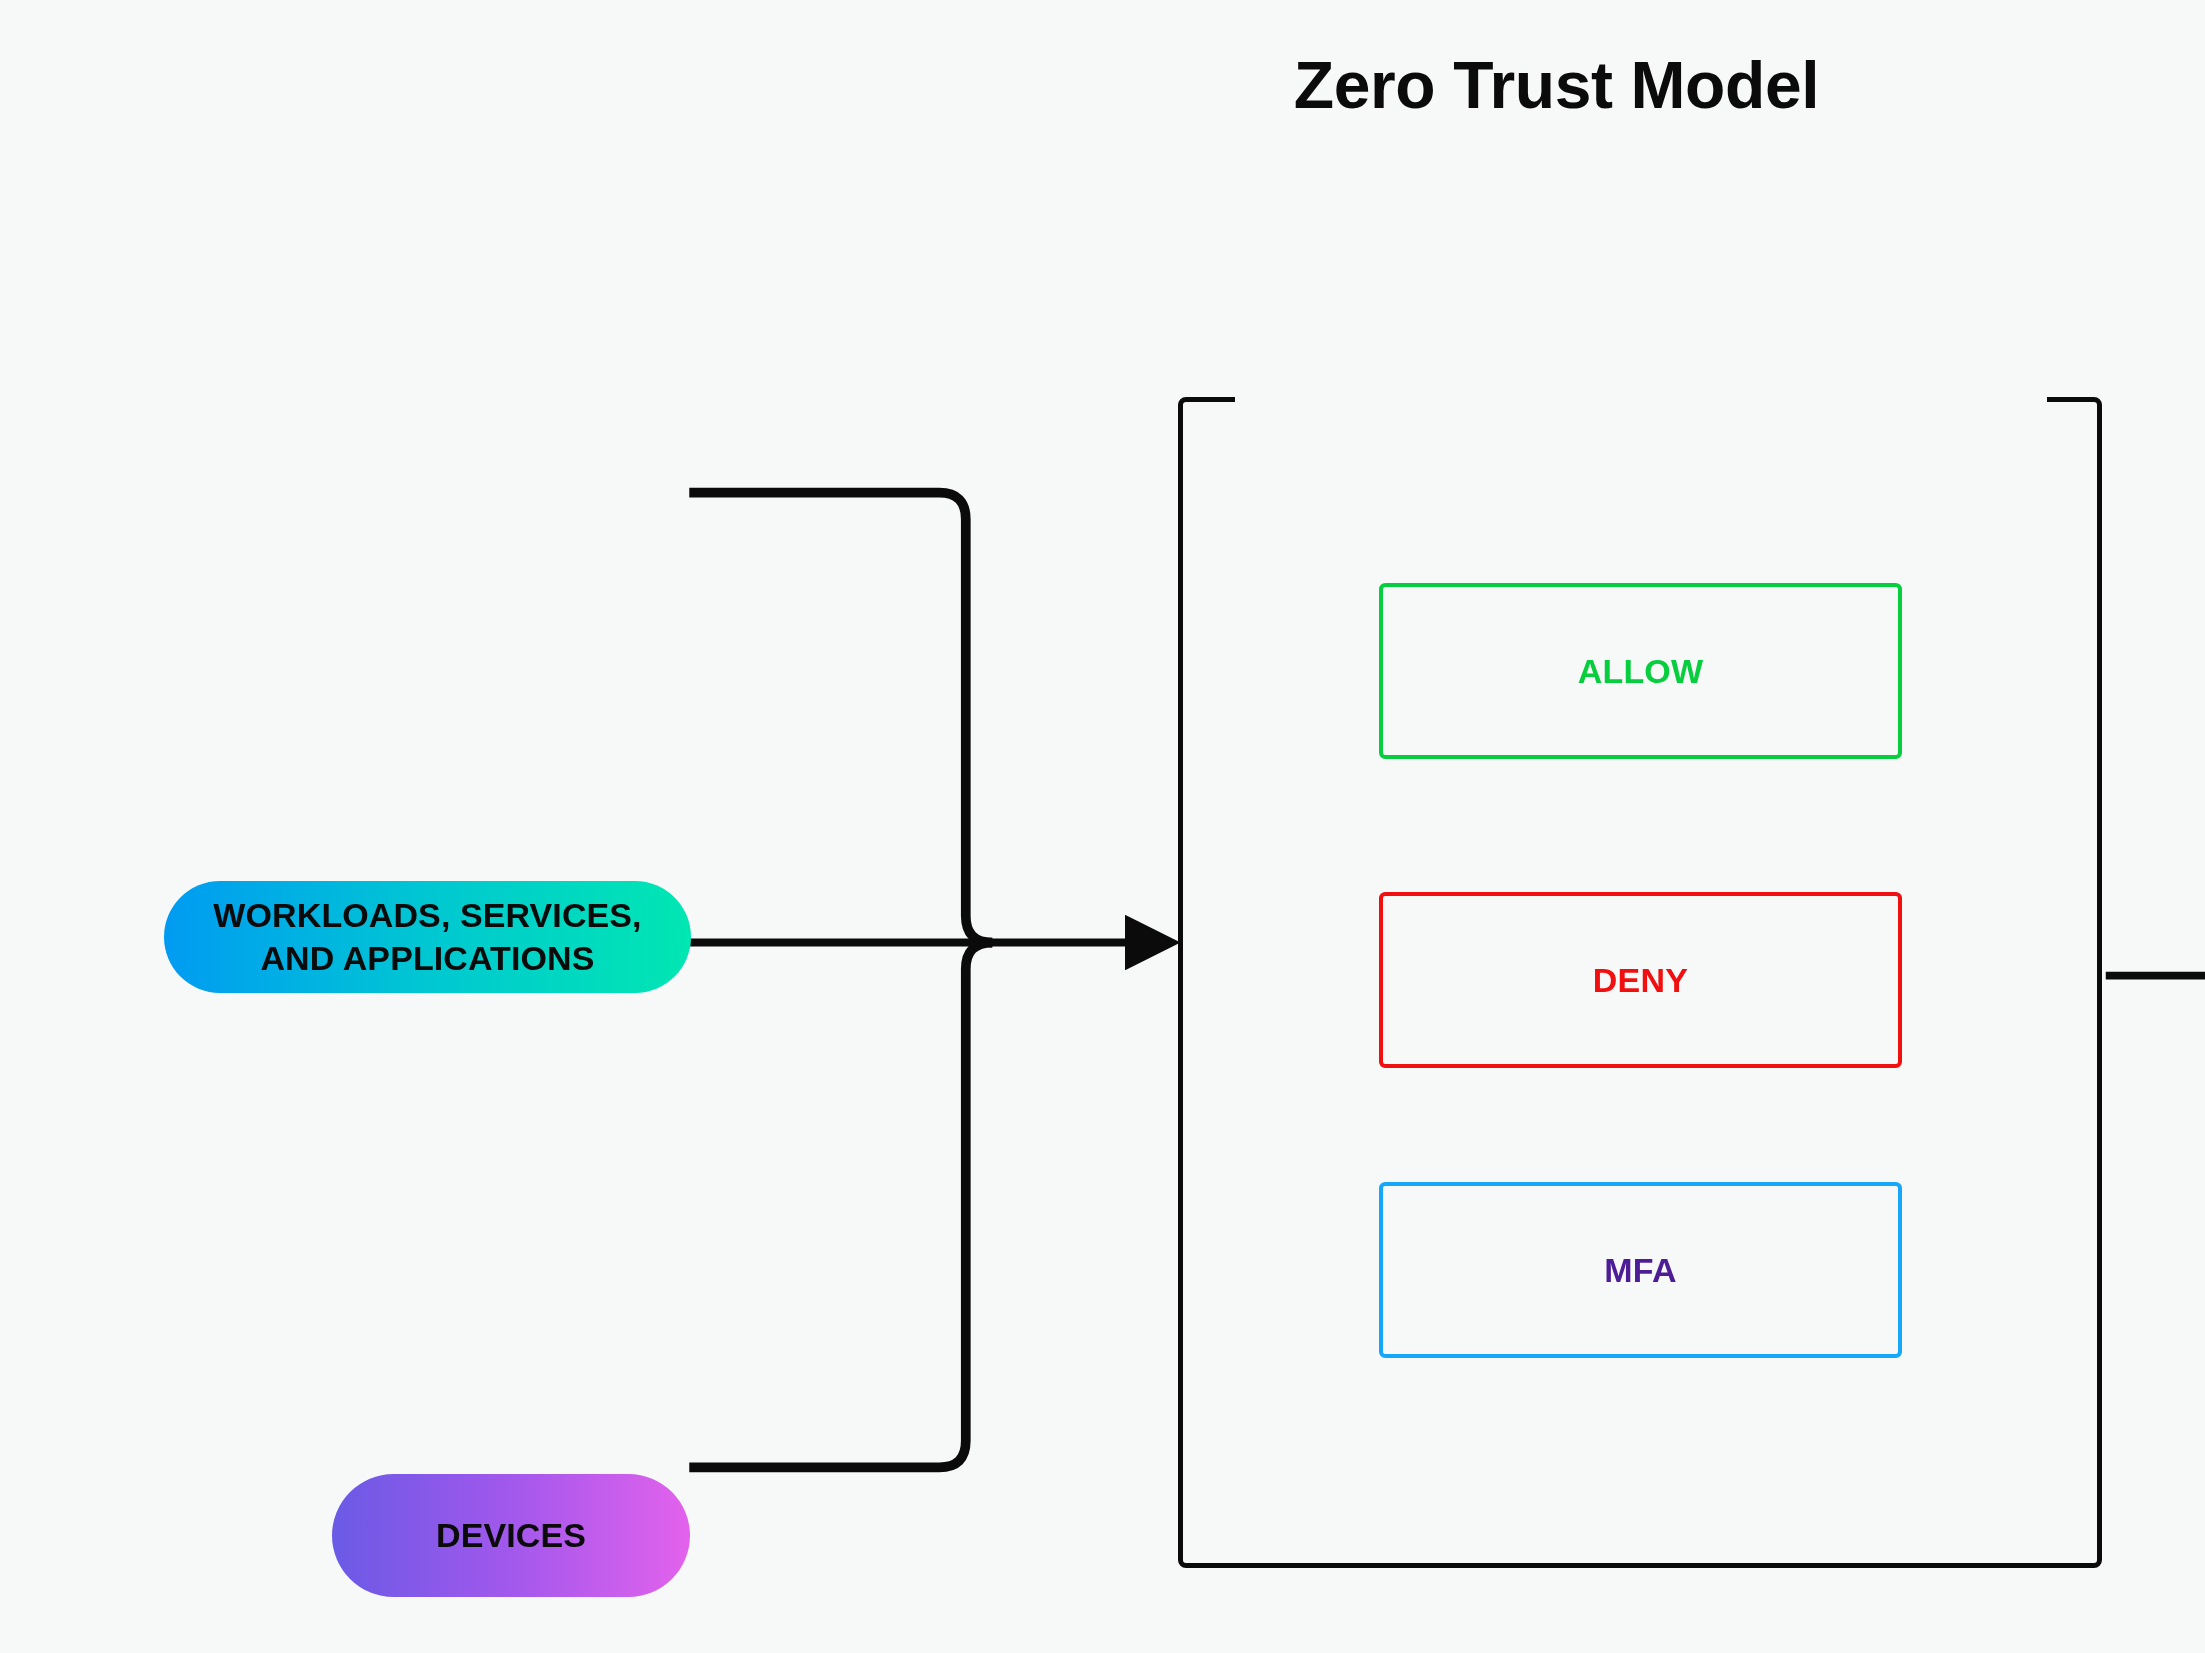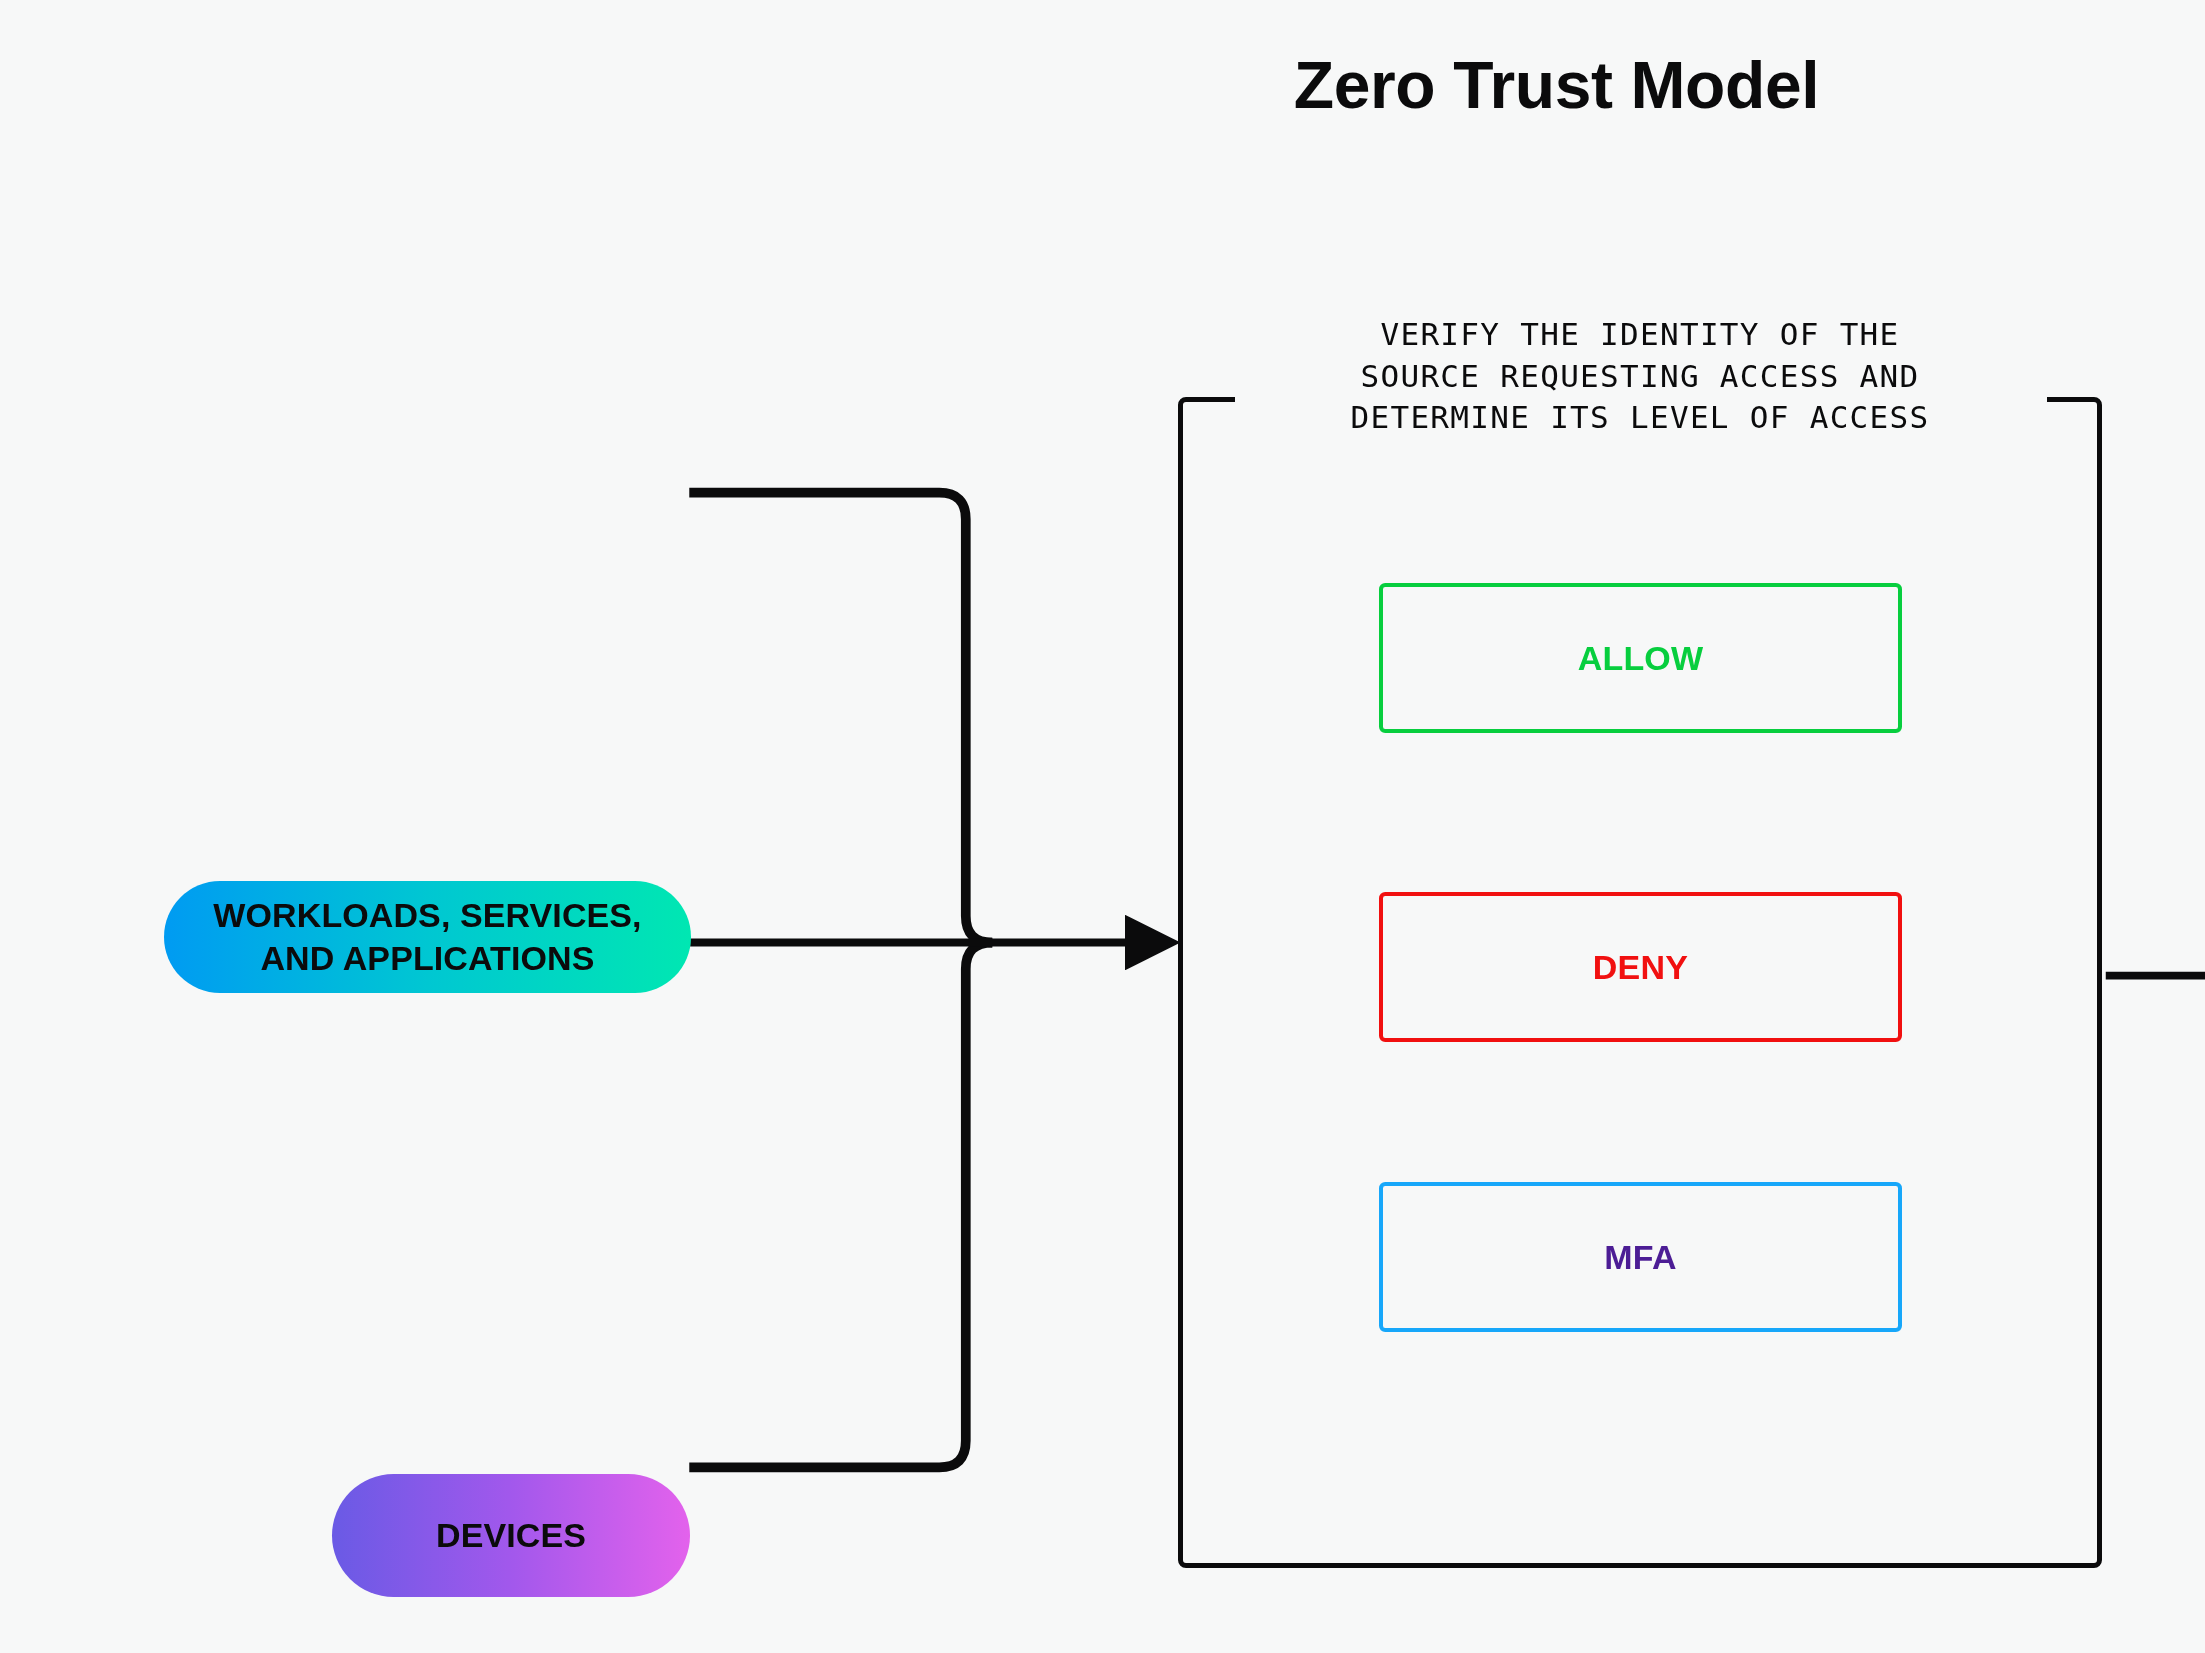--- a/index.html
+++ b/index.html
@@ -85,21 +85,21 @@
     line-height:1.34;
     letter-spacing:1.3px;
     color:#0B0B0C;
     white-space:pre-line;
   }
 
   
   .decision{
     position:absolute;
     left:1379px;
-    width:523px;height:150px;
+    width:523px;height:176px;
     border-radius:6.2px;
     box-sizing:border-box;
     display:flex;align-items:center;justify-content:center;
     font-weight:bold;
     font-size:34px;
     letter-spacing:0.2px;
   }
   #box-allow{top:583px;border:4.4px solid #07CE3E;color:#07CE3E;}
   #box-deny {top:892px;border:4.4px solid #F11010;color:#F11010;}
   #box-mfa  {top:1182px;border:4.4px solid #17A7FA;color:#4c1d95;}
@@ -132,23 +132,20 @@
     <span style="white-space:pre-line;">WORKLOADS, SERVICES,
 AND APPLICATIONS</span>
   </div>
 
   <div class="pill" id="pill-devices">
     <span>DEVICES</span>
   </div>
 
   <div id="engine"></div>
   <div id="engine-gap"></div>
-  <div id="engine-legend">VERIFY THE IDENTITY OF THE
-SOURCE REQUESTING ACCESS AND
-DETERMINE ITS LEVEL OF ACCESS</div>
 
   <div class="decision" id="box-allow">
     <span>ALLOW</span>
   </div>
   <div class="decision" id="box-deny">
     <span>DENY</span>
   </div>
   <div class="decision" id="box-mfa">
     <span>MFA</span>
   </div>

